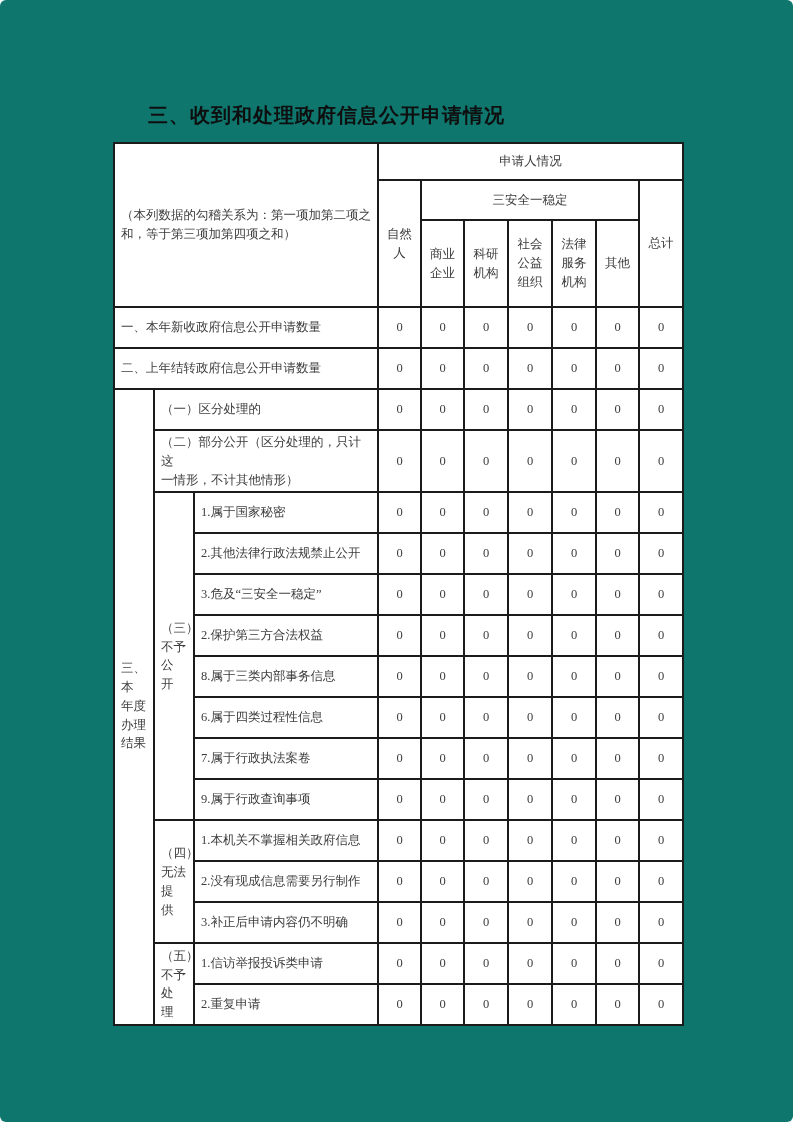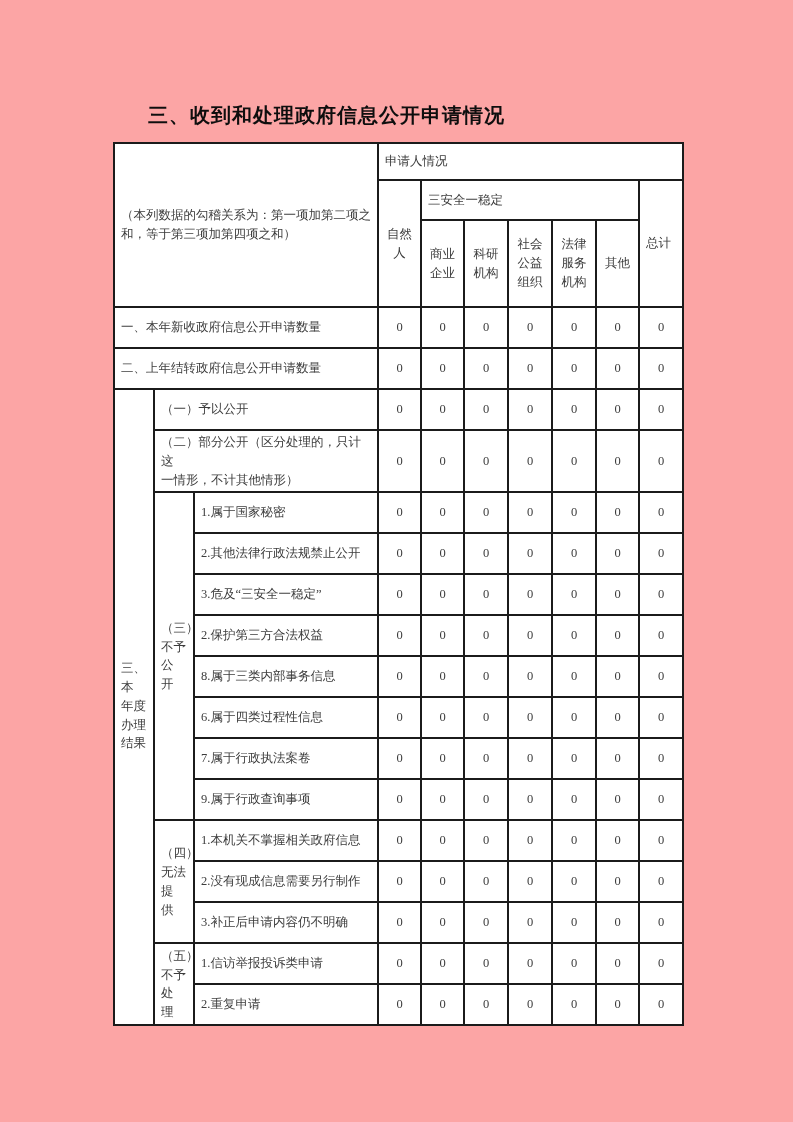--- a/index.html
+++ b/index.html
@@ -1,21 +1,22 @@
 <!DOCTYPE html>
 <html><head>
 <meta charset="utf-8">
 <style>
   html,body{margin:0;padding:0;background:#ffffff;}
   .page{
     position:relative;
     width:793px;height:1122px;
-    background:#fca5a5;
+    background:#0f766e;
     font-family:"Liberation Serif","DejaVu Serif",serif;
     overflow:hidden;
+    border-radius:6px;
   }
   .title{
     position:absolute;left:148px;top:102px;margin:0;
     font-family:"Liberation Sans","DejaVu Sans",sans-serif;
     font-weight:700;font-size:20px;color:#0e0e0e;letter-spacing:1px;
     white-space:nowrap;
   }
   table.report{
     position:absolute;left:113px;top:142px;width:569px;
     border-collapse:collapse;table-layout:fixed;background:#ffffff;
@@ -27,21 +28,21 @@
     font-size:12.5px;
     line-height:1.5;
     padding:2px 6px;
     overflow:hidden;
   }
   tr.h1{height:37px}
   tr.h2{height:40px}
   tr.h3{height:87px}
   tr.rh{height:41px}
   tr.rtall{height:56px}
-  .center{text-align:left;}
+  .center{text-align:center;}
   .pre{white-space:pre-line;}
   .subhdr{line-height:2.05;padding:2px 0;text-align:center;}
   .corner{padding:4px 5px;line-height:1.75;}
   .rowlabel{padding:2px 4px 2px 7px;}
   .sec{padding:2px 1px 2px 3px;font-size:12.3px;line-height:1.6;font-family:Liberation Mono, monospace;}
   .grp{padding:2px 1px 2px 2px;font-size:12.3px;line-height:1.6;}
   .val{
     text-align:center;color:#7a7a7a;
     font-size:13.5px;padding:2px 1px;
     font-family:"Liberation Serif","DejaVu Serif",serif;
@@ -114,21 +115,21 @@
       <td class="val">0</td>
       <td class="val">0</td>
       <td class="val">0</td>
     </tr>
 
     <tr class="rh">
       <td rowspan="15" class="sec pre">三、本
 年度
 办理
 结果</td>
-      <td colspan="2" class="rowlabel">（一）予以公开</td>
+      <td colspan="2" class="rowlabel">（一）区分处理的</td>
       <td class="val">0</td>
       <td class="val">0</td>
       <td class="val">0</td>
       <td class="val">0</td>
       <td class="val">0</td>
       <td class="val">0</td>
       <td class="val">0</td>
     </tr>
 
     <tr class="rtall">

